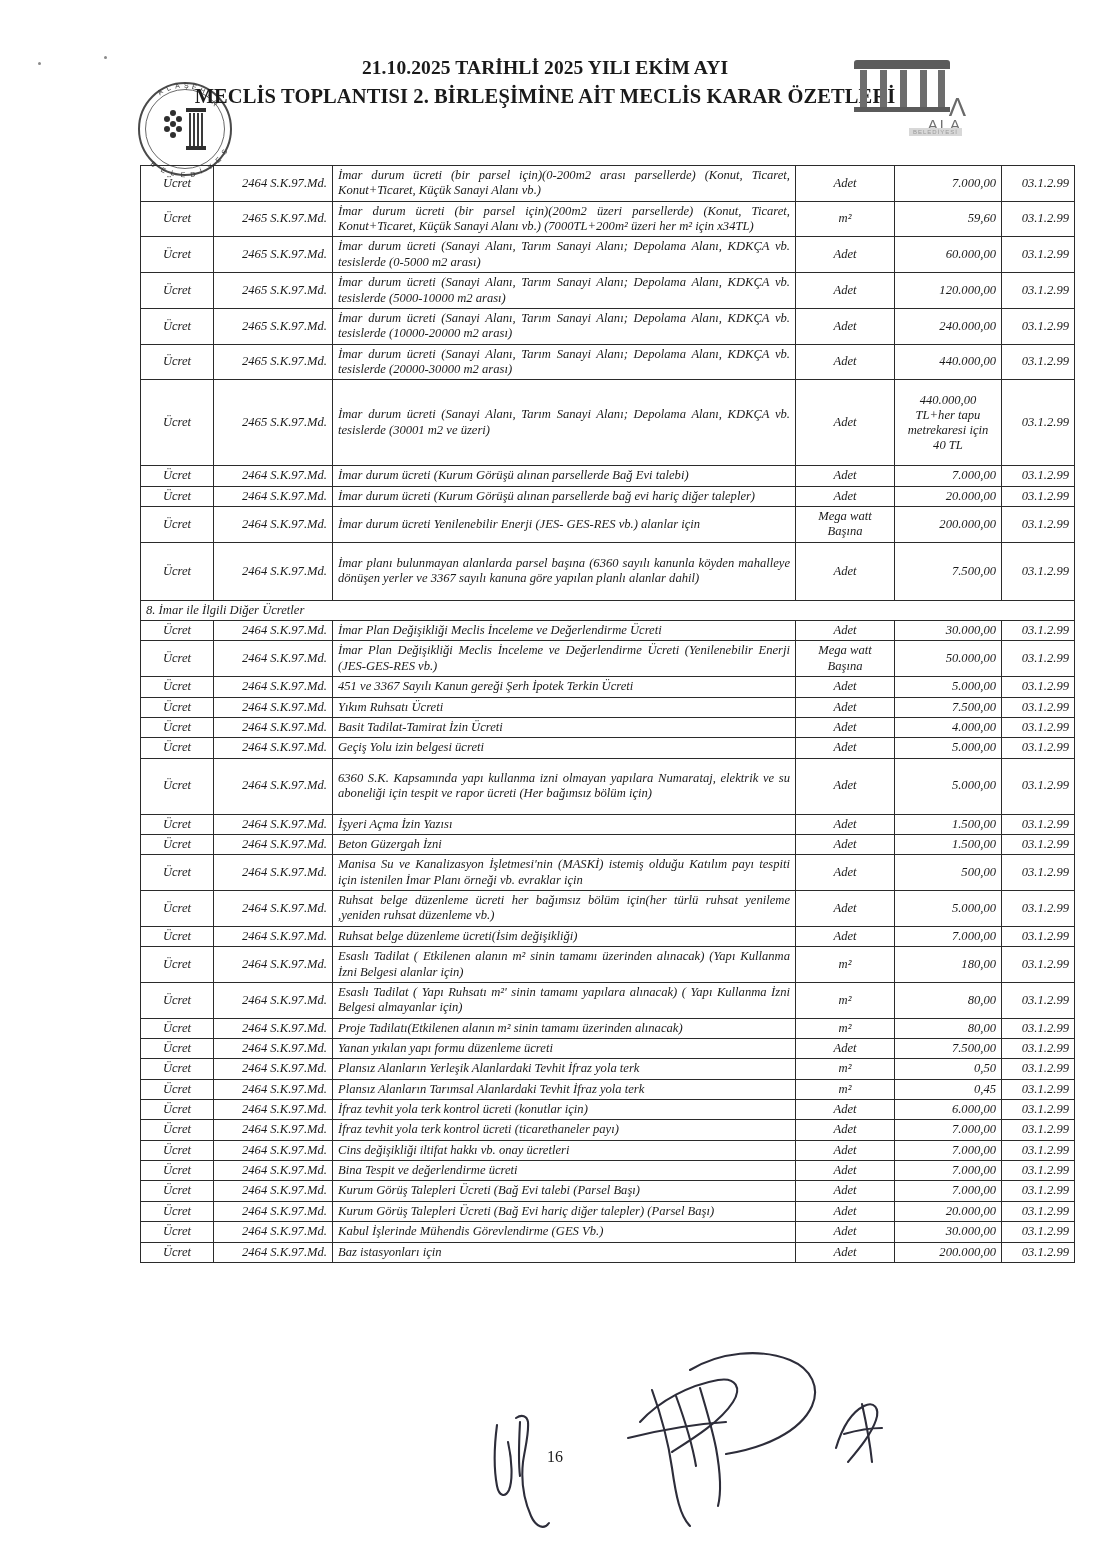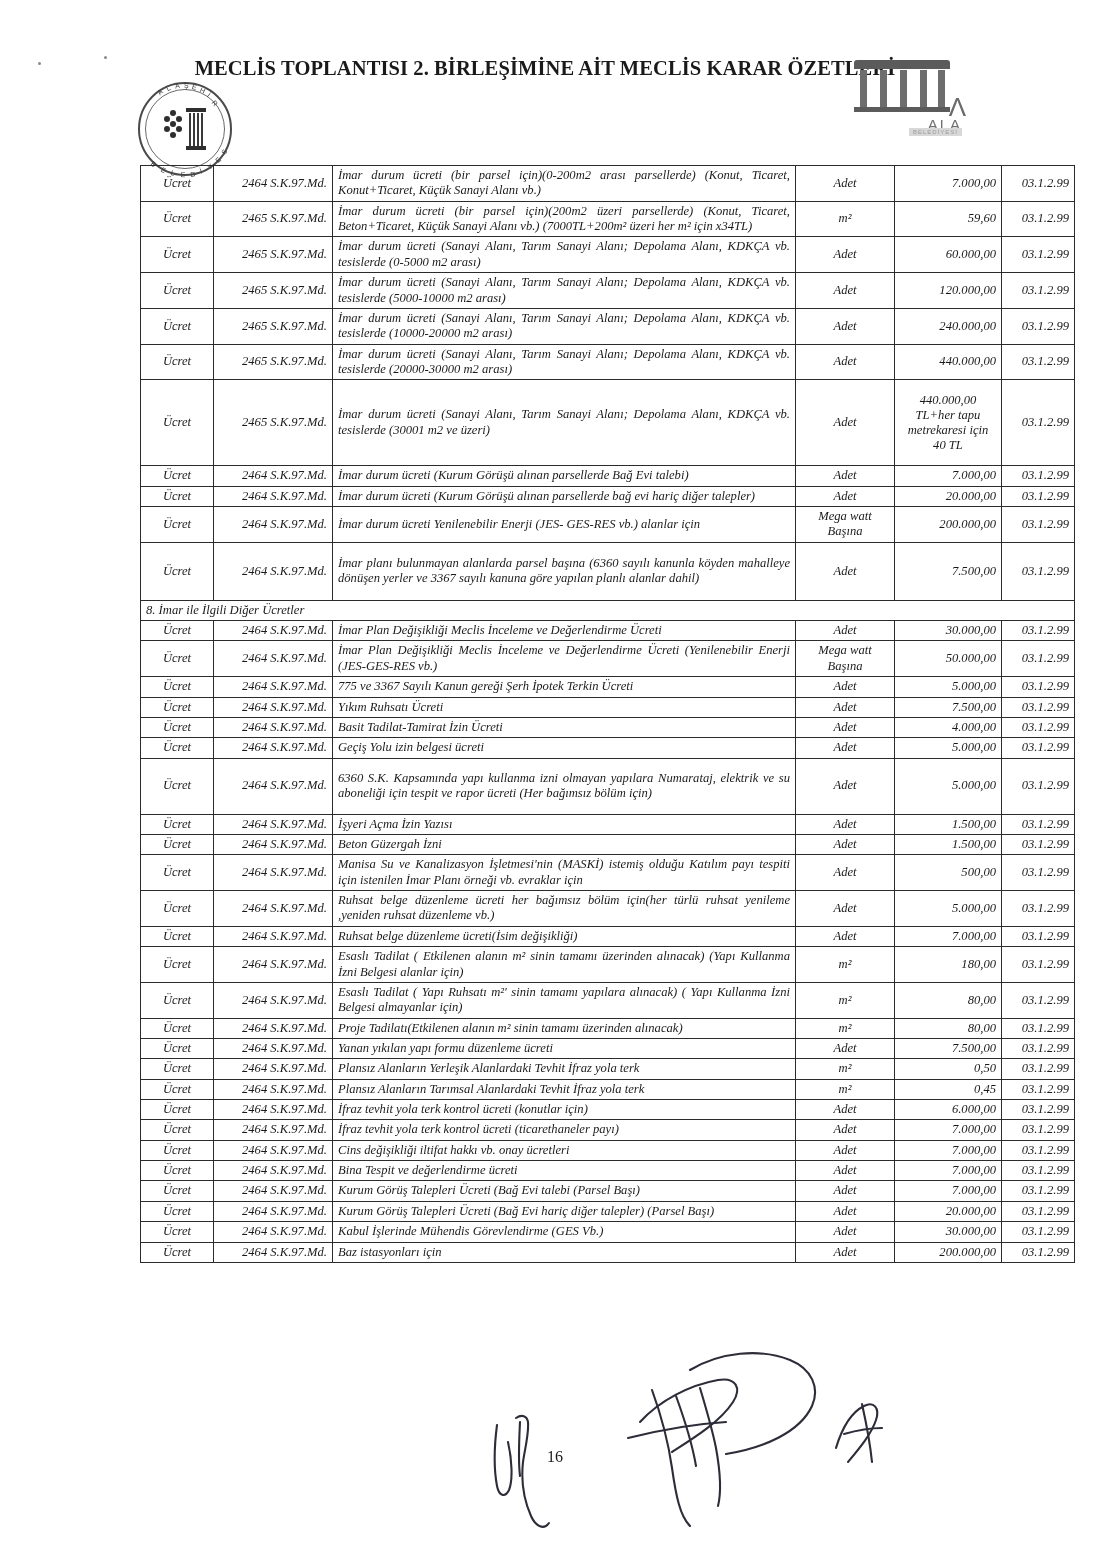--- a/index.html
+++ b/index.html
@@ -274,20 +274,21 @@
         </div>
         <div class="column-icon">
           <div class="cap"></div>
           <div class="shaft"></div>
           <div class="base"></div>
         </div>
       </div>
     </div>
 
     <div class="header-title">
+      <div>21.10.2025 TARİHLİ 2025 YILI EKİM AYI</div>
       <div class="line2">MECLİS TOPLANTISI 2. BİRLEŞİMİNE AİT MECLİS KARAR ÖZETLERİ</div>
     </div>
 
     <div class="logo-right">
       <div class="temple">
         <div class="roof"></div>
         <div class="pillar" style="left:6px;"></div>
         <div class="pillar" style="left:26px;"></div>
         <div class="pillar" style="left:46px;"></div>
         <div class="pillar" style="left:66px;"></div>
@@ -308,21 +309,21 @@
           <td class="c-type">Ücret</td>
           <td class="c-law">2464 S.K.97.Md.</td>
           <td class="c-desc">İmar durum ücreti (bir parsel için)(0-200m2 arası parsellerde) (Konut, Ticaret, Konut+Ticaret, Küçük Sanayi Alanı vb.)</td>
           <td class="c-unit">Adet</td>
           <td class="c-amount">7.000,00</td>
           <td class="c-code">03.1.2.99</td>
         </tr>
         <tr>
           <td class="c-type">Ücret</td>
           <td class="c-law">2465 S.K.97.Md.</td>
-          <td class="c-desc">İmar durum ücreti (bir parsel için)(200m2 üzeri parsellerde) (Konut, Ticaret, Beton+Ticaret, Küçük Sanayi Alanı vb.) (7000TL+200m² üzeri her m² için x34TL)</td>
+          <td class="c-desc">İmar durum ücreti (bir parsel için)(200m2 üzeri parsellerde) (Konut, Ticaret, Konut+Ticaret, Küçük Sanayi Alanı vb.) (7000TL+200m² üzeri her m² için x34TL)</td>
           <td class="c-unit">m²</td>
           <td class="c-amount">59,60</td>
           <td class="c-code">03.1.2.99</td>
         </tr>
         <tr>
           <td class="c-type">Ücret</td>
           <td class="c-law">2465 S.K.97.Md.</td>
           <td class="c-desc">İmar durum ücreti (Sanayi Alanı, Tarım Sanayi Alanı; Depolama Alanı, KDKÇA vb. tesislerde (0-5000 m2  arası)</td>
           <td class="c-unit">Adet</td>
           <td class="c-amount">60.000,00</td>
@@ -409,21 +410,21 @@
           <td class="c-type">Ücret</td>
           <td class="c-law">2464 S.K.97.Md.</td>
           <td class="c-desc">İmar Plan Değişikliği Meclis İnceleme ve Değerlendirme Ücreti (Yenilenebilir Enerji (JES-GES-RES vb.)</td>
           <td class="c-unit">Mega watt Başına</td>
           <td class="c-amount">50.000,00</td>
           <td class="c-code">03.1.2.99</td>
         </tr>
         <tr>
           <td class="c-type">Ücret</td>
           <td class="c-law">2464 S.K.97.Md.</td>
-          <td class="c-desc">775 ve 3367 Sayılı Kanun gereği Şerh İpotek Terkin Ücreti</td>
+          <td class="c-desc">451 ve 3367 Sayılı Kanun gereği Şerh İpotek Terkin Ücreti</td>
           <td class="c-unit">Adet</td>
           <td class="c-amount">5.000,00</td>
           <td class="c-code">03.1.2.99</td>
         </tr>
         <tr>
           <td class="c-type">Ücret</td>
           <td class="c-law">2464 S.K.97.Md.</td>
           <td class="c-desc">Yıkım Ruhsatı Ücreti</td>
           <td class="c-unit">Adet</td>
           <td class="c-amount">7.500,00</td>

